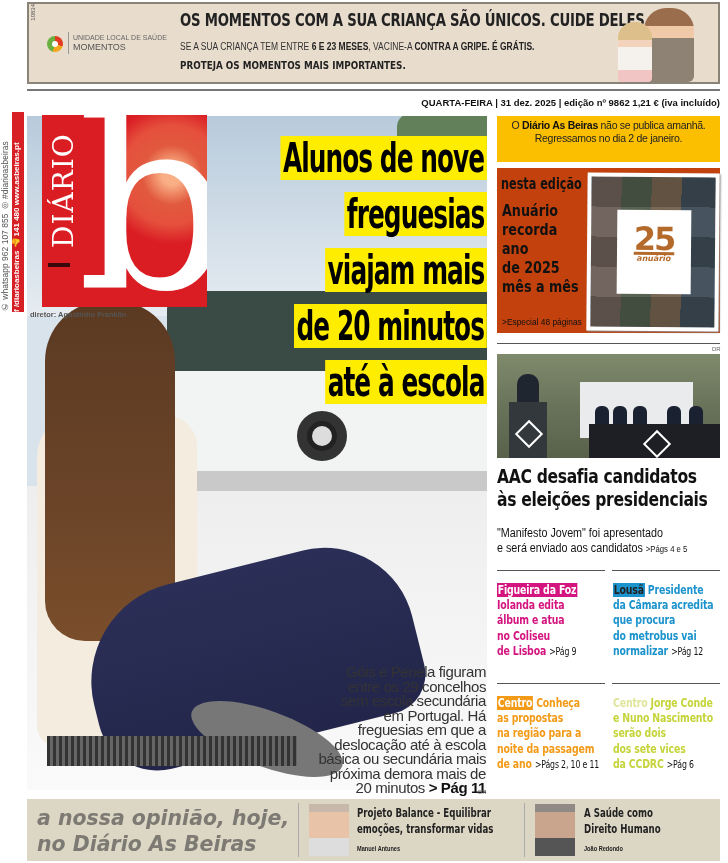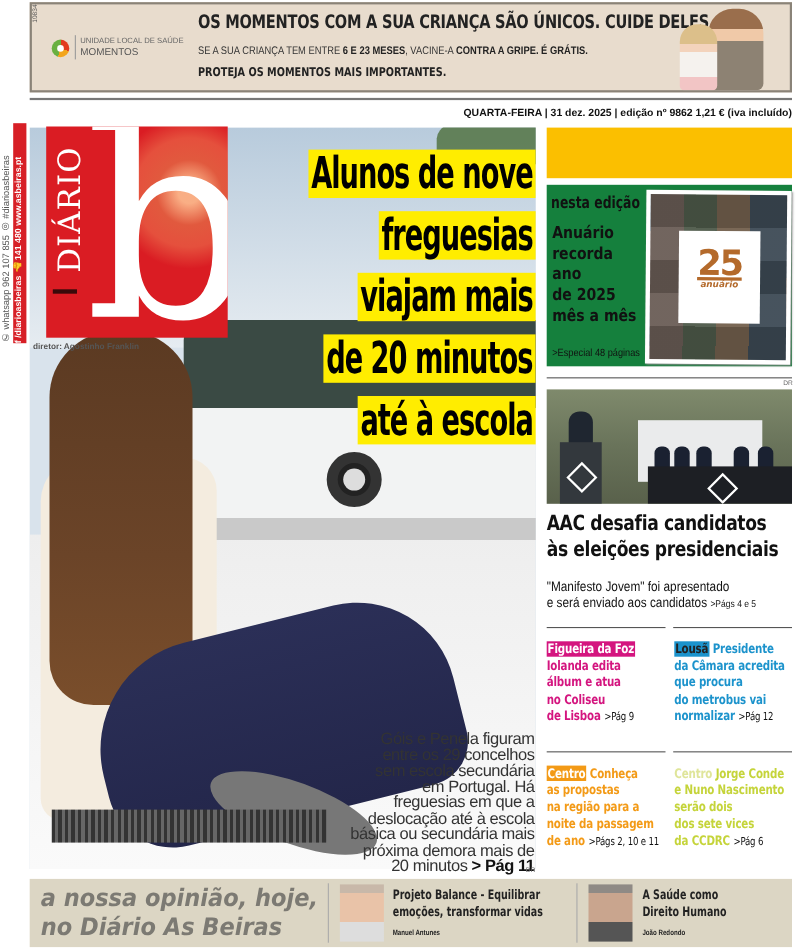--- a/index.html
+++ b/index.html
@@ -56,21 +56,21 @@
   .headline-line { right: 0; font-family: "DejaVu Sans", sans-serif; font-weight: bold; font-size: 40px; color: #000; background: #ffed00; padding: 0 4px; line-height: 44px; transform: scaleX(0.62); transform-origin: right; white-space: nowrap; letter-spacing: -1.5px; }
   .headline { left: 260px; top: 132px; width: 227px; height: 280px; }
 
   .caption { left: 318px; top: 665px; width: 168px; text-align: right; font-size: 15px; color: #333; line-height: 14.5px; letter-spacing: -0.4px; }
   .caption b { color: #111; }
   .dr1 { left: 478px; top: 789px; font-size: 6px; color: #666; }
 
   
   .notice { left: 497px; top: 116px; width: 223px; height: 46px; background: #fbbf00; text-align: center; font-size: 10.5px; color: #222; line-height: 13px; padding-top: 3px; letter-spacing: -0.3px; }
   .notice b { color: #111; }
-  .edition { left: 497px; top: 168px; width: 223px; height: 165px; background: #15803d; }
+  .edition { left: 497px; top: 168px; width: 223px; height: 165px; background: #c2410c; }
   .ed-tag { left: 4px; top: 7px; font-family: "DejaVu Sans", sans-serif; font-weight: bold; font-size: 15px; color: #111; transform: scaleX(0.75); transform-origin: left; white-space: nowrap; }
   .ed-title { left: 5px; top: 34px; font-family: "DejaVu Sans", sans-serif; font-weight: bold; font-size: 15px; color: #111; line-height: 19px; transform: scaleX(0.85); transform-origin: left; white-space: nowrap; }
   .ed-more { left: 5px; top: 148px; font-size: 9.5px; color: #111; white-space: nowrap; transform: scaleX(0.88); transform-origin: left; }
   .ed-cover { left: 90px; top: 5px; width: 132px; height: 158px; background: #fff; padding: 4px; box-shadow: 1px 1px 2px #888; transform: rotate(0.5deg); }
   .ed-cover-inner { width: 100%; height: 100%; background: repeating-linear-gradient(90deg, #6a5d56 0 30px, #4e5a4a 30px 60px, #73604d 60px 90px, #3d4a55 90px 124px); position: relative; }
   .ed-cover-inner::before { content:""; position:absolute; left:0; top:0; width:100%; height:100%; background: repeating-linear-gradient(0deg, rgba(0,0,0,0.15) 0 30px, rgba(255,255,255,0.05) 30px 60px); }
   .ed-year { position: absolute; left: 26px; top: 33px; width: 74px; height: 84px; background: #fff; text-align: center; font-family: "DejaVu Sans", sans-serif; font-weight: bold; font-size: 32px; color: #b46a2b; line-height: 34px; letter-spacing: -2px; }
   .ed-anuario { position: absolute; left: 0; top: 32px; width: 100%; font-size: 8px; color: #b46a2b; font-style: italic; letter-spacing: 0; }
 
   .rule-r1 { left: 497px; top: 343px; width: 223px; height: 1px; background: #555; }
@@ -154,20 +154,22 @@
   <div class="abs headline-line" style="top:60px;">freguesias</div>
   <div class="abs headline-line" style="top:116px;">viajam mais</div>
   <div class="abs headline-line" style="top:172px;">de 20 minutos</div>
   <div class="abs headline-line" style="top:228px;">até à escola</div>
 </div>
 
 <div class="abs caption"><span>Góis e Penela figuram entre os 29 concelhos sem escola secundária em Portugal. Há freguesias em que a deslocação até à escola básica ou secundária mais próxima demora mais de 20 minutos </span><b>&gt; Pág 11</b></div>
 <div class="abs dr1">DR</div>
 
 <div class="abs notice">
+  <div><span>O </span><b>Diário As Beiras</b><span> não se publica amanhã.</span></div>
+  <div>Regressamos no dia 2 de janeiro.</div>
 </div>
 
 <div class="abs edition">
   <div class="abs ed-tag">nesta edição</div>
   <div class="abs ed-title">
     <div>Anuário</div>
     <div>recorda</div>
     <div>ano</div>
     <div>de 2025</div>
     <div>mês a mês</div>

